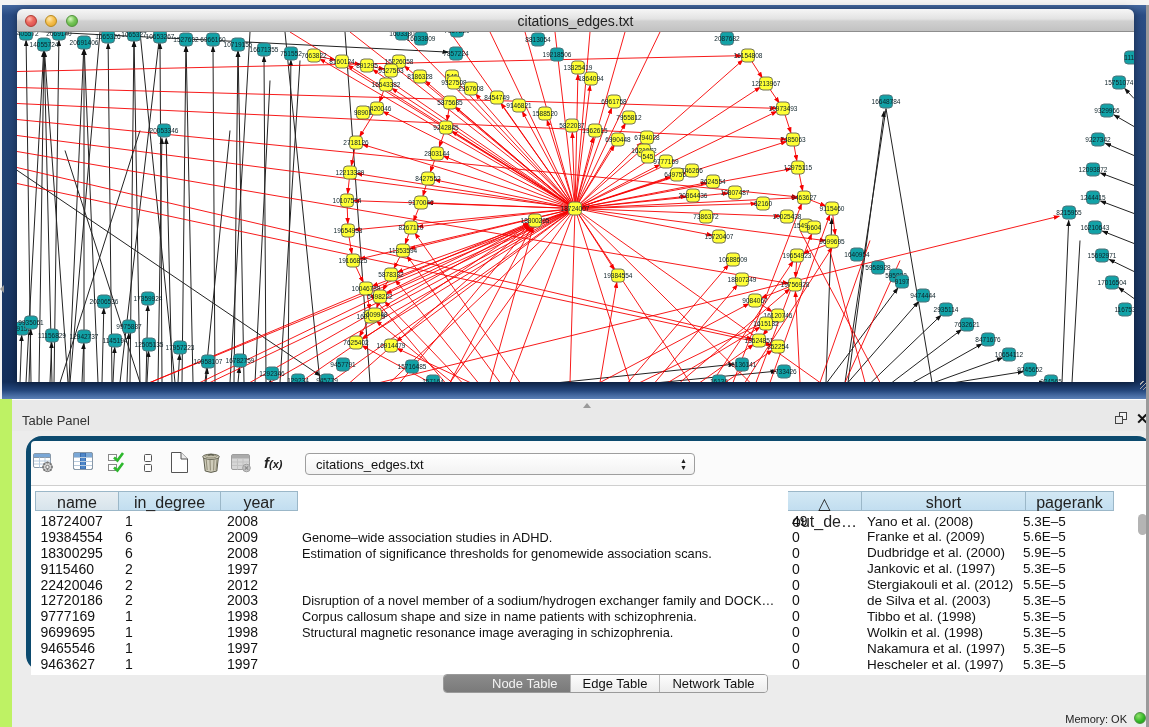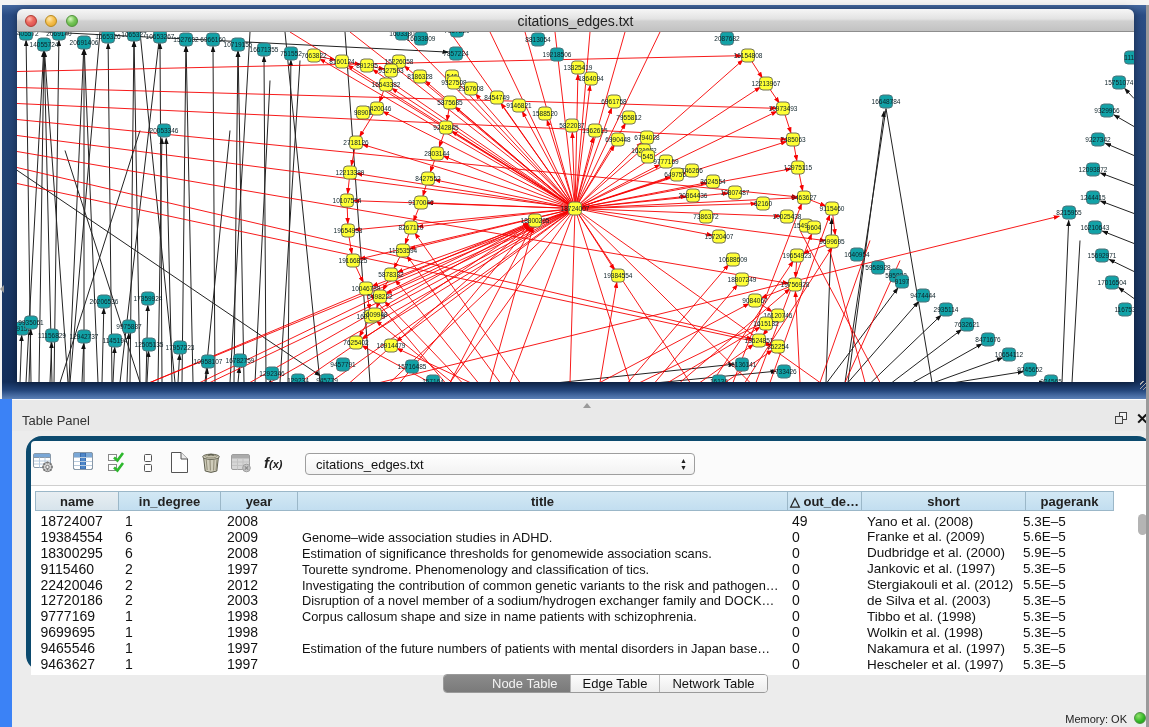--- a/index.html
+++ b/index.html
@@ -1,15 +1,15 @@
 <!DOCTYPE html>
 <html><head><meta charset="utf-8"><style>
 * { margin:0; padding:0; box-sizing:border-box; }
 html,body { width:1149px; height:727px; overflow:hidden; font-family:"Liberation Sans",sans-serif; }
-#app { position:relative; width:1149px; height:727px; background:#3b82f6; }
+#app { position:relative; width:1149px; height:727px; background:#bef264; }
 
 #net { position:absolute; left:0; top:0; width:1149px; height:399px; background:#f4f4f4; }
 #bluebg { position:absolute; left:2px; top:5px; width:1144px; height:394px;
   background:linear-gradient(to bottom,#44689f 0px,#2a4d85 10px,#20406f 200px,#132e5a 377px,#23457a 385px,#4f74ab 392px,#5b7fb4 394px); }
 #rsb { position:absolute; left:1146px; top:5px; width:3px; height:722px; background:#9a9a9a; z-index:9; }
 #rsbthumb { position:absolute; left:1146px; top:5px; width:3px; height:40px; background:#8a8a8a; }
 #lnotch { position:absolute; left:0px; top:285px; width:0; height:0; border-top:4px solid transparent; border-bottom:4px solid transparent; border-right:4px solid #9a9a9a; }
 #win { position:absolute; left:17px; top:9px; width:1117px; height:373px; border-radius:6px 6px 0 0;
   box-shadow:0 1px 8px rgba(0,0,0,.45); }
 #titlebar { position:absolute; left:0; top:0; width:100%; height:22.5px; border-radius:6px 6px 0 0;
@@ -37,21 +37,21 @@
   border:5px solid #0c4a6e; border-radius:16px; }
 #toolbar { position:absolute; left:0; top:0; width:1125px; height:45px; background:#fbfbfb;
   border-bottom:1px solid #cfcfcf; border-radius:4px 4px 0 0; }
 #toolbar .ic { position:absolute; top:11px; }
 #combo { position:absolute; left:274px; top:12px; width:390px; height:22px; background:linear-gradient(#fff,#f2f2f2);
   border:1px solid #9e9e9e; border-radius:4px; font-size:13px; color:#111; padding:3px 0 0 10px; }
 #combo .ud { position:absolute; right:7px; top:3px; font-size:7px; color:#222; line-height:7px; text-align:center; letter-spacing:0; }
 #tablebox { position:absolute; left:0; top:46px; width:1125px; height:188px; background:#fff; }
 #thead { position:absolute; left:4px; top:4px; width:1079px; height:20px; }
 .th { position:absolute; top:0; height:20px; background:linear-gradient(#d3e8f4,#c2def0);
-  border:1px solid #9bb7c8; border-left:none; font-size:13px; color:#222; text-align:center; padding-top:1.5px;font-weight:bold; }
+  border:1px solid #9bb7c8; border-left:none; font-size:16px; color:#222; text-align:center; padding-top:1.5px; }
 .th.first { border-left:1px solid #9bb7c8; background:linear-gradient(#e8eef2,#d7e4ec); }
 #tbody { position:absolute; left:4px; top:24px; width:1079px; }
 .tr { position:relative; height:15.9px; width:100%; }
 .c { position:absolute; top:2px; font-size:14px; color:#111; white-space:nowrap; overflow:hidden; }
 .c0 { left:5.5px; width:80px; } .c1 { left:90px; width:90px; } .c2 { left:192px; width:70px; }
 .c3 { left:267px; width:482px; font-size:12.8px; padding-top:1px; } .c4 { left:757px; width:70px; } .c5 { left:832px; width:160px; font-size:13.5px; padding-top:0.5px; }
 .c6 { left:988px; width:92px; font-size:13.5px; padding-top:0.5px; }
 #vsbth { position:absolute; left:1107px; top:27px; width:9px; height:21px; background:#b4b4b4; border-radius:5px; }
 #tabs { position:absolute; left:431px; top:275px; height:19px; display:flex; border:1px solid #9a9a9a;
   border-radius:4px; overflow:hidden; font-size:13px; }
@@ -656,21 +656,20 @@
             <path d="M13.8 14.3 l3.4 3.4 M17.2 14.3 l-3.4 3.4" stroke="#8a8a8a" stroke-width="1.2"></path>
           </svg>
       <div class="ic" style="left:233px;top:13px;font-size:15px;font-style:italic;font-weight:bold;color:#222">f<span style="font-size:11px">(x)</span></div>
       <div id="combo">citations_edges.txt<div class="ud">▲<br>▼</div></div>
     </div>
     <div id="tablebox">
       <div id="thead">
         <div class="th first" style="left:0;width:84px">name</div>
         <div class="th" style="left:84px;width:102px">in_degree</div>
         <div class="th" style="left:186px;width:77px">year</div>
-        <div class="th" style="left:263px;width:490px">title</div>
         <div class="th" style="left:753px;width:74px">△ out_de…</div>
         <div class="th" style="left:827px;width:164px">short</div>
         <div class="th" style="left:991px;width:88px">pagerank</div>
       </div>
       <div id="tbody">
             <div class="tr">
               <div class="c c0">18724007</div>
               <div class="c c1">1</div>
               <div class="c c2">2008</div>
               <div class="c c4">49</div>
@@ -692,30 +691,28 @@
               <div class="c c2">2008</div>
               <div class="c c3">Estimation of significance thresholds for genomewide association scans.</div>
               <div class="c c4">0</div>
               <div class="c c5">Dudbridge et al. (2000)</div>
               <div class="c c6">5.9E–5</div>
             </div>
 <div class="tr">
               <div class="c c0">9115460</div>
               <div class="c c1">2</div>
               <div class="c c2">1997</div>
-              <div class="c c3">Tourette syndrome. Phenomenology and classification of tics.</div>
               <div class="c c4">0</div>
               <div class="c c5">Jankovic et al. (1997)</div>
               <div class="c c6">5.3E–5</div>
             </div>
 <div class="tr">
               <div class="c c0">22420046</div>
               <div class="c c1">2</div>
               <div class="c c2">2012</div>
-              <div class="c c3">Investigating the contribution of common genetic variants to the risk and pathogen…</div>
               <div class="c c4">0</div>
               <div class="c c5">Stergiakouli et al. (2012)</div>
               <div class="c c6">5.5E–5</div>
             </div>
 <div class="tr">
               <div class="c c0">12720186</div>
               <div class="c c1">2</div>
               <div class="c c2">2003</div>
               <div class="c c3">Disruption of a novel member of a sodium/hydrogen exchanger family and DOCK…</div>
               <div class="c c4">0</div>
@@ -728,29 +725,29 @@
               <div class="c c2">1998</div>
               <div class="c c3">Corpus callosum shape and size in name patients with schizophrenia.</div>
               <div class="c c4">0</div>
               <div class="c c5">Tibbo et al. (1998)</div>
               <div class="c c6">5.3E–5</div>
             </div>
 <div class="tr">
               <div class="c c0">9699695</div>
               <div class="c c1">1</div>
               <div class="c c2">1998</div>
+              <div class="c c3">Structural magnetic resonance image averaging in schizophrenia.</div>
               <div class="c c4">0</div>
               <div class="c c5">Wolkin et al. (1998)</div>
               <div class="c c6">5.3E–5</div>
             </div>
 <div class="tr">
               <div class="c c0">9465546</div>
               <div class="c c1">1</div>
               <div class="c c2">1997</div>
-              <div class="c c3">Estimation of the future numbers of patients with mental disorders in Japan base…</div>
               <div class="c c4">0</div>
               <div class="c c5">Nakamura et al. (1997)</div>
               <div class="c c6">5.3E–5</div>
             </div>
 <div class="tr">
               <div class="c c0">9463627</div>
               <div class="c c1">1</div>
               <div class="c c2">1997</div>
               <div class="c c4">0</div>
               <div class="c c5">Hescheler et al. (1997)</div>

